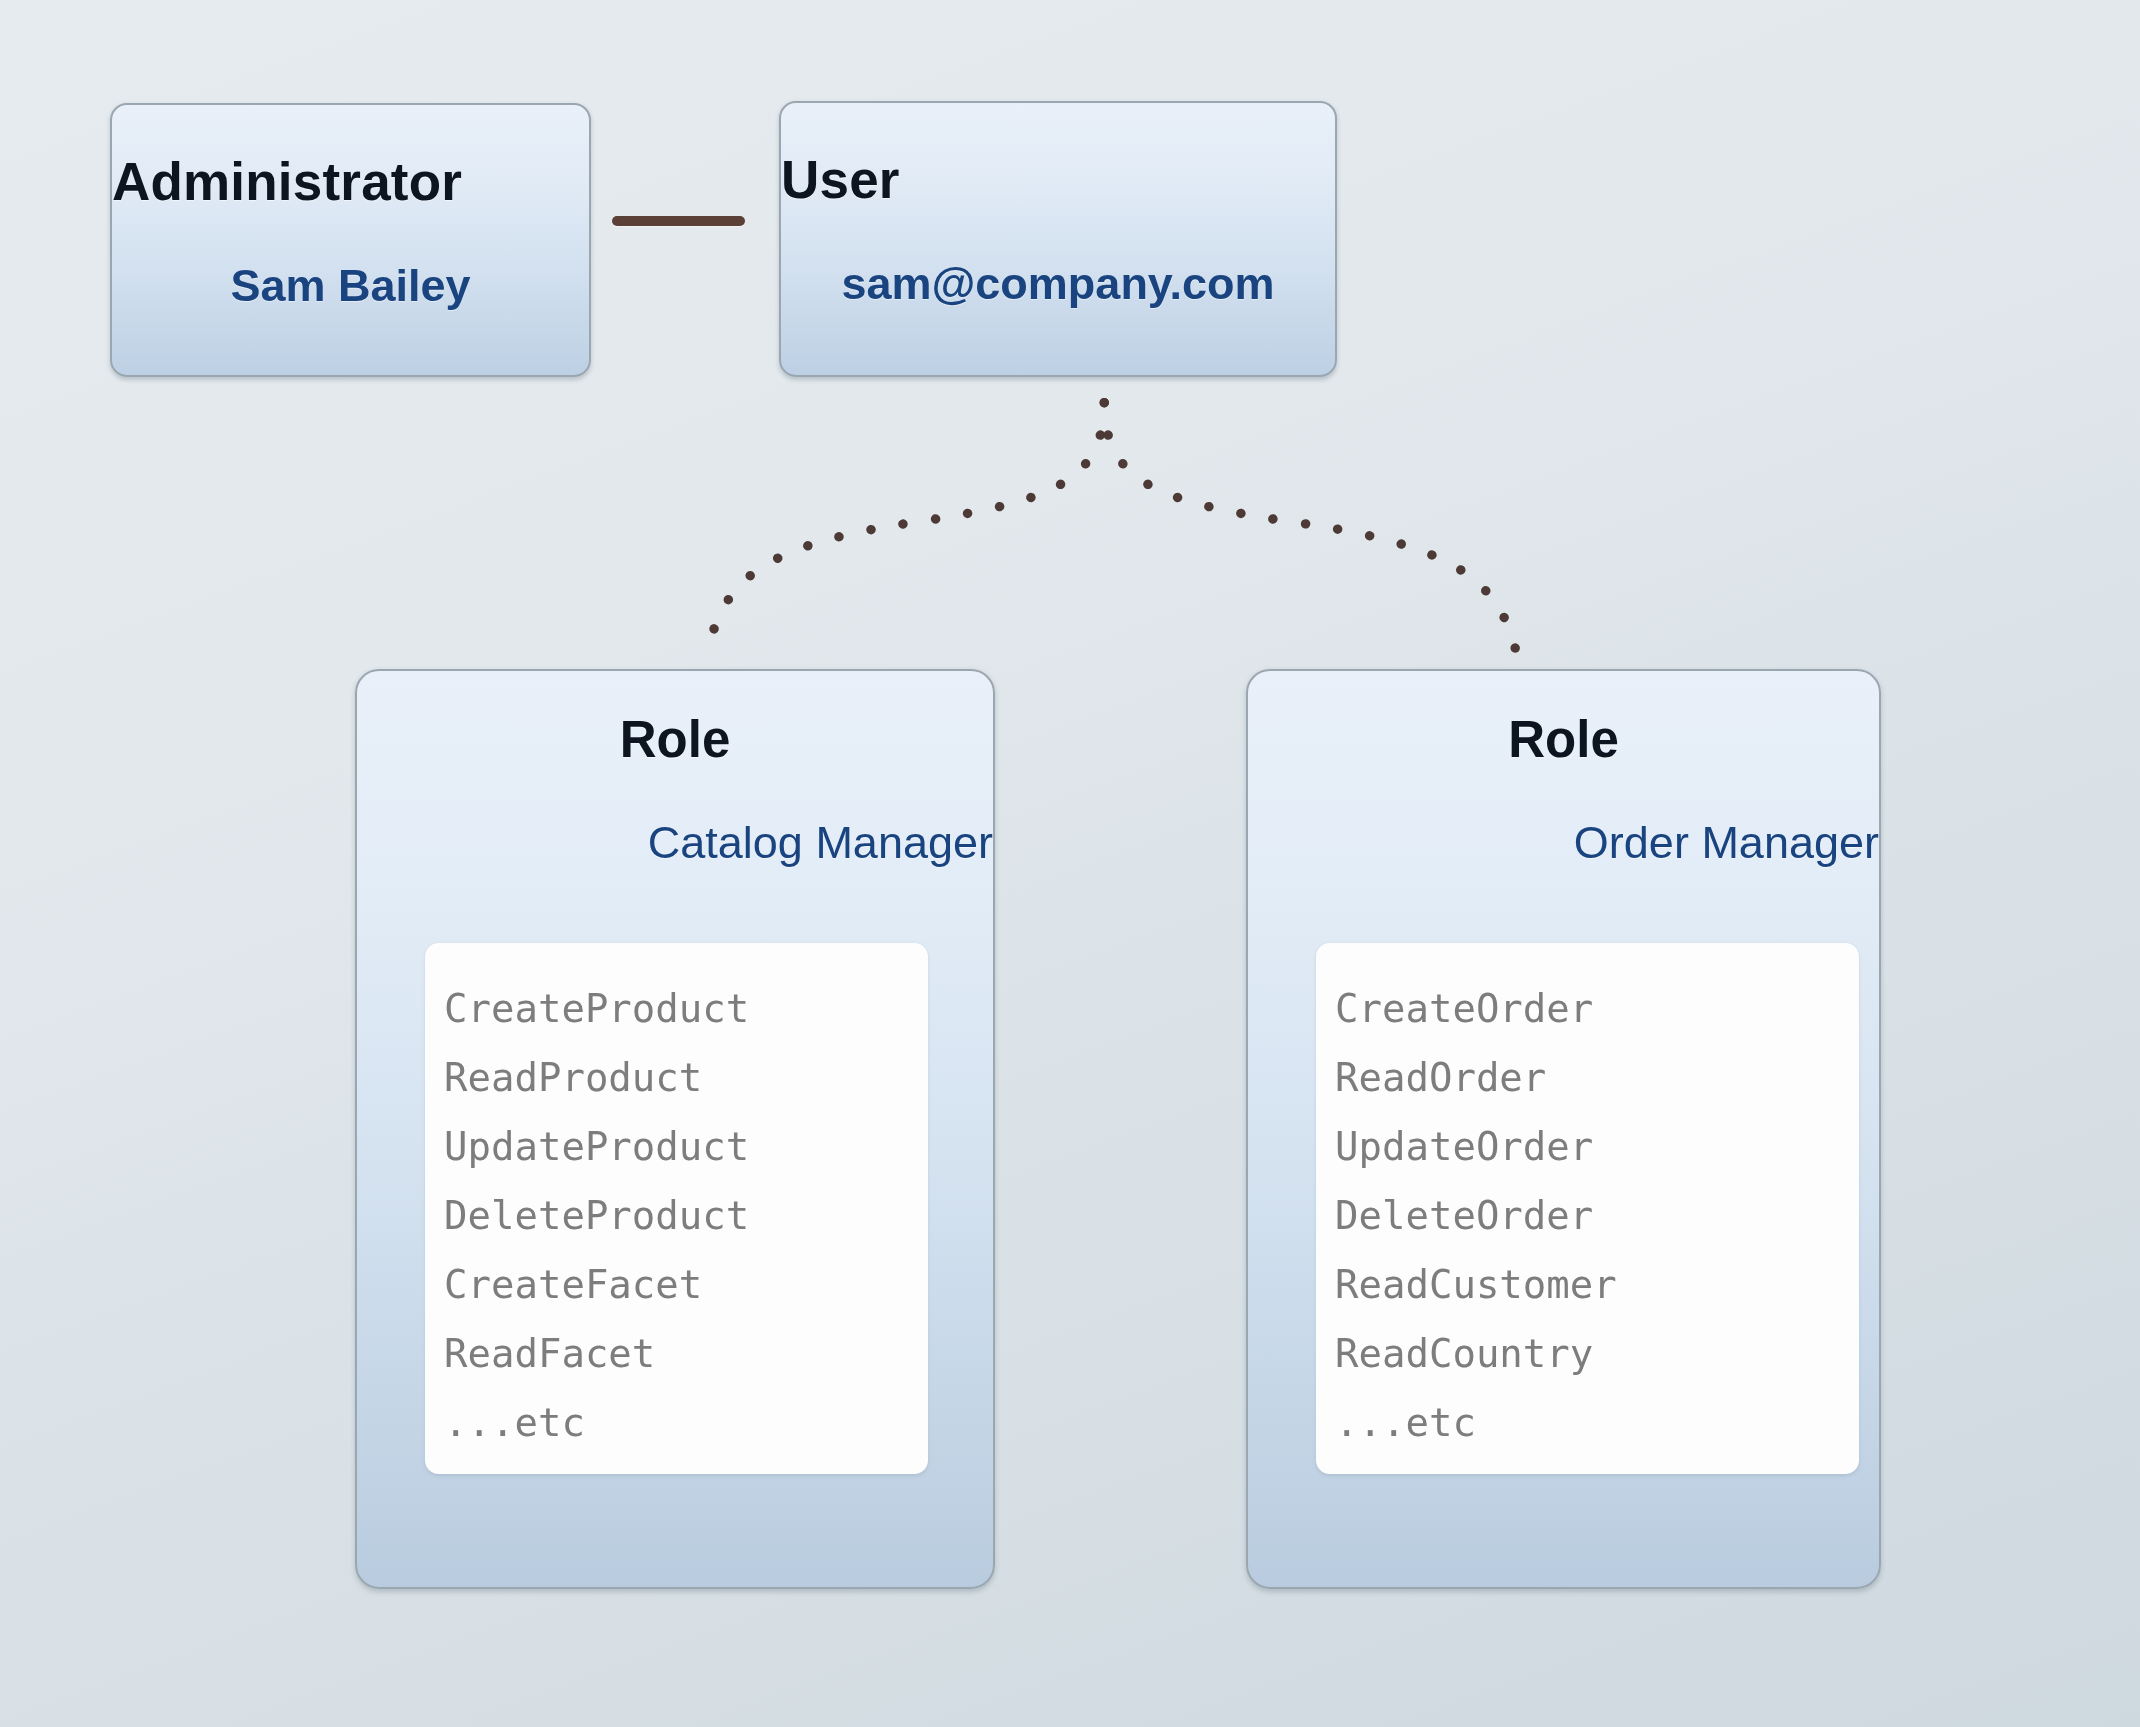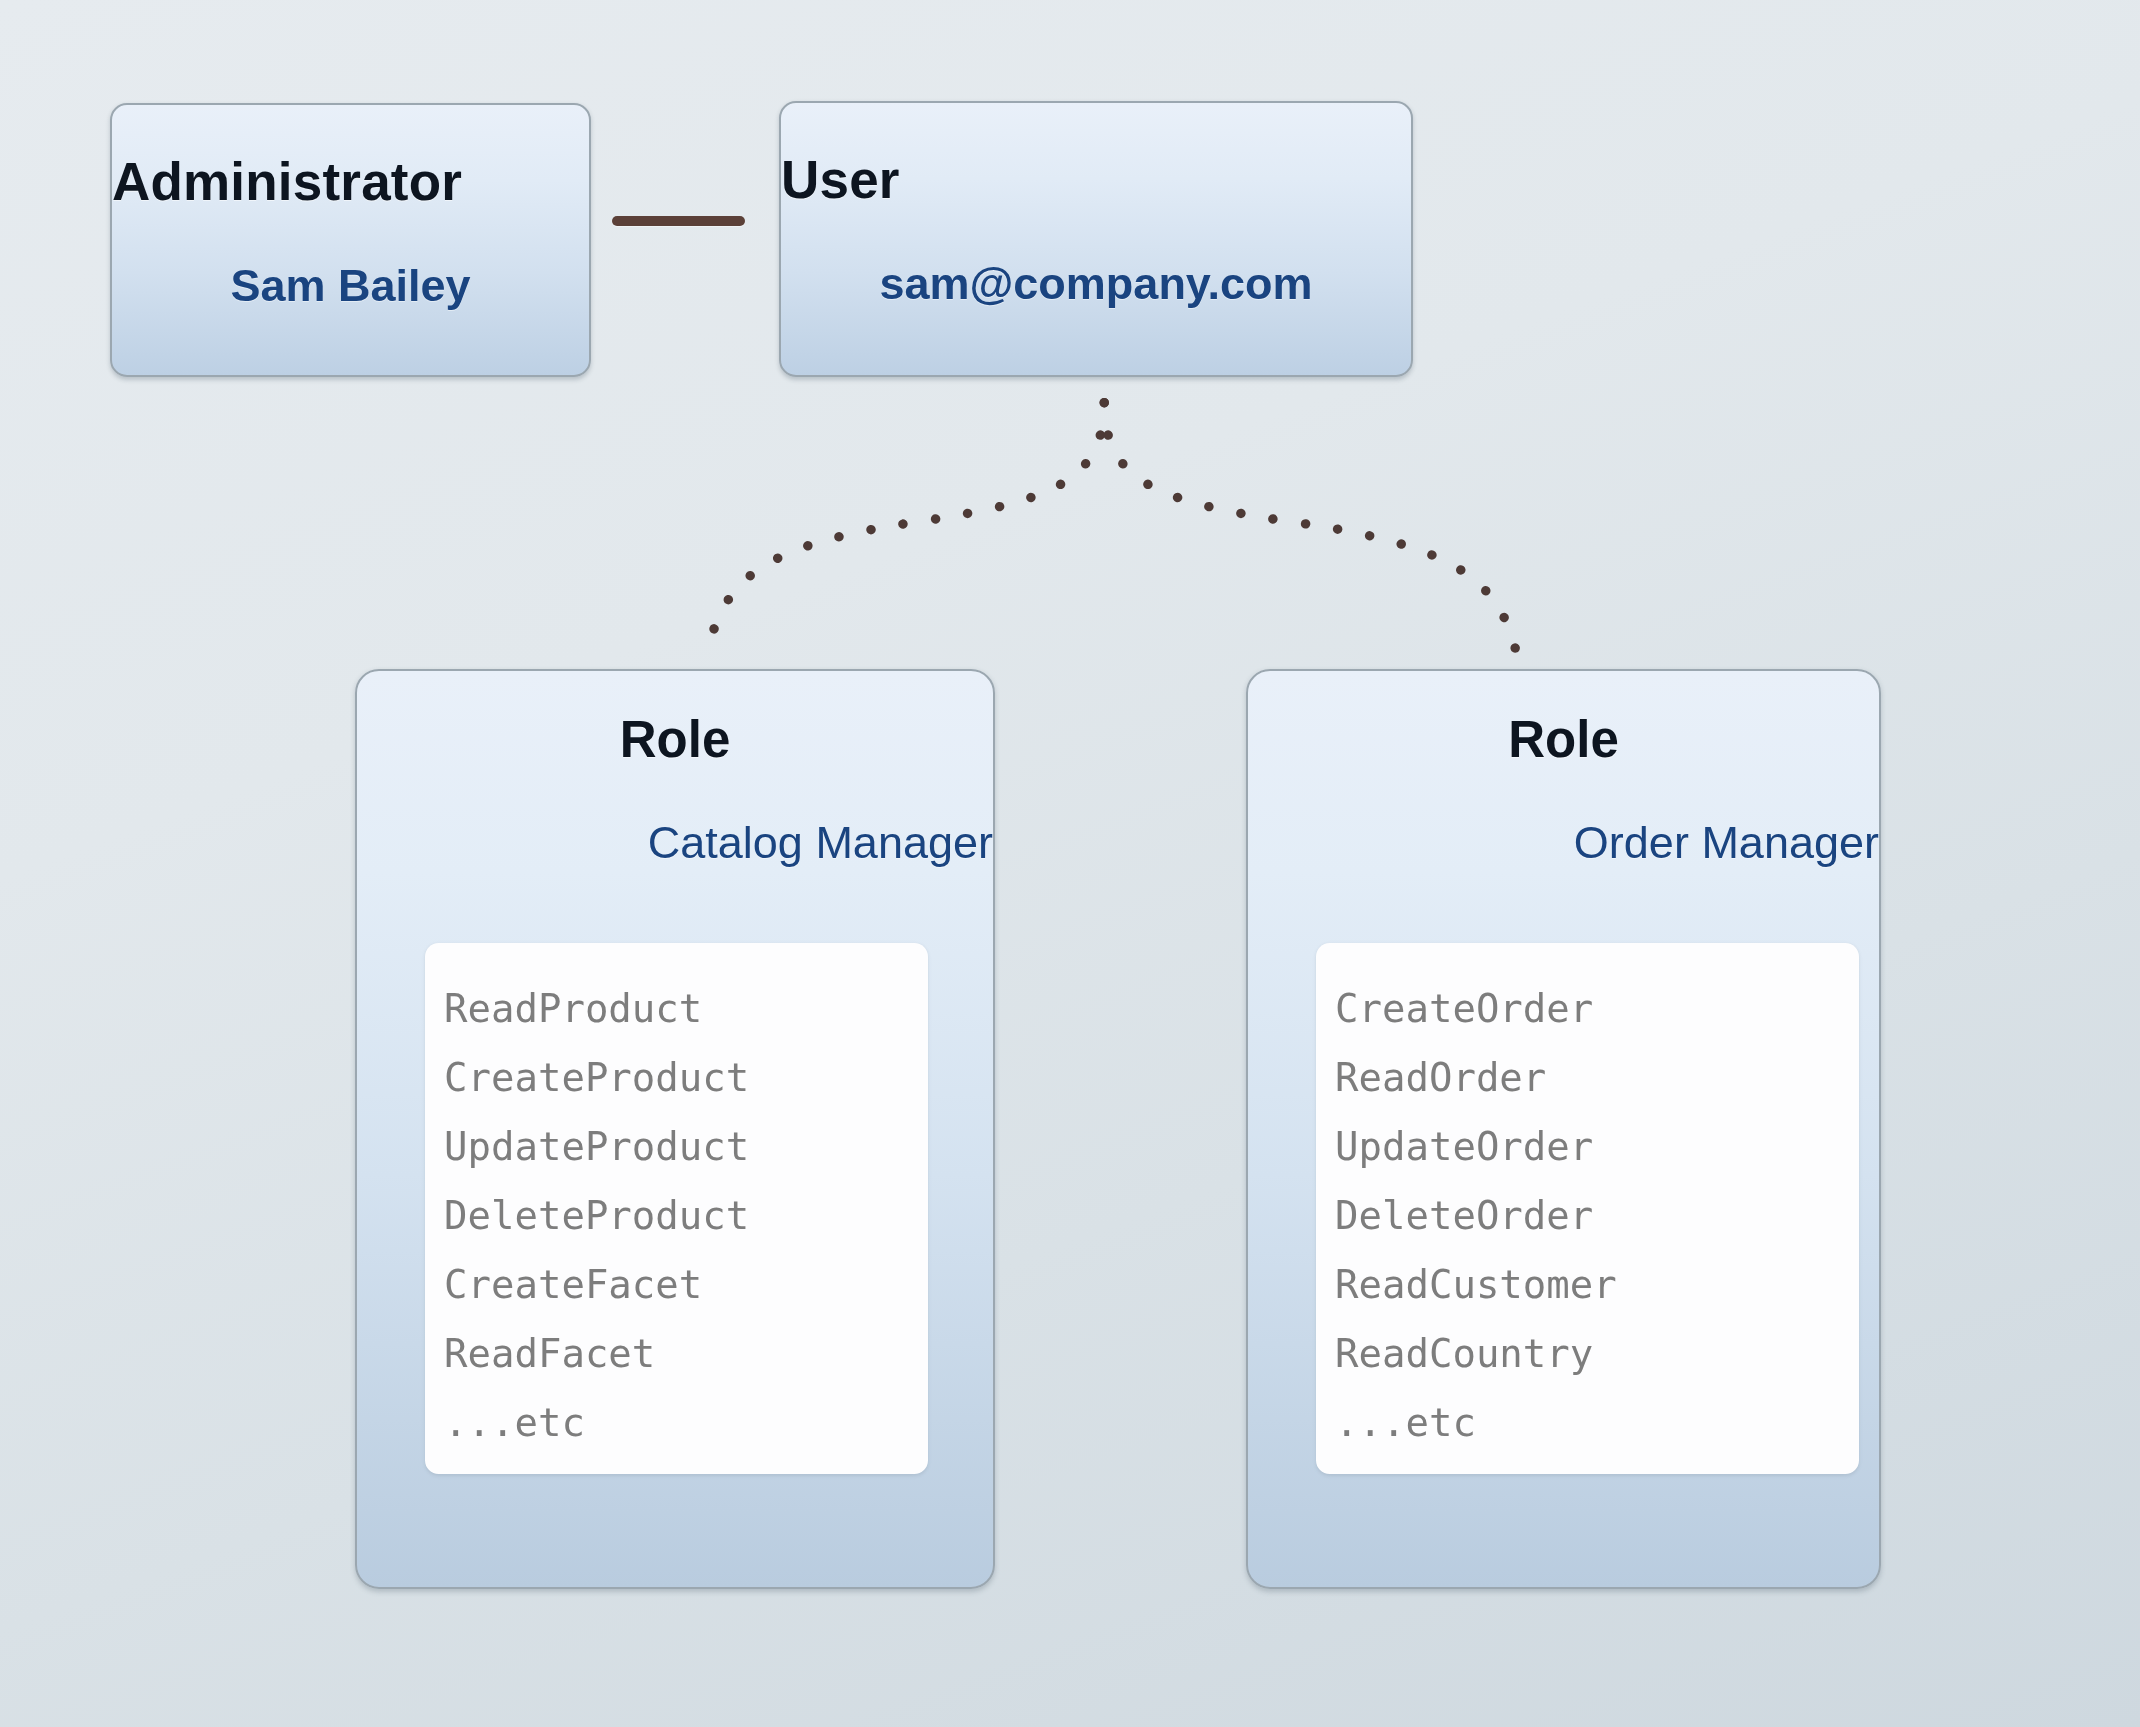--- a/index.html
+++ b/index.html
@@ -49,21 +49,21 @@
   
   #admin-node {
     left: 110px; top: 103px;
     width: 481px; height: 274px;
   }
   #admin-node .node-type  { font-size: 53px; margin-top: 46px; }
   #admin-node .node-value { font-size: 45px; margin-top: 48px; }
 
   #user-node {
     left: 779px; top: 101px;
-    width: 634px; height: 276px;
+    width: 558px; height: 276px;
   }
   #user-node .node-type  { font-size: 53px; margin-top: 46px; }
   #user-node .node-value { font-size: 45px; margin-top: 48px; }
 
   
   #admin-user-link {
     position: absolute;
     left: 612px; top: 216px;
     width: 133px; height: 10.3px;
     background: #5b4038;
@@ -156,22 +156,22 @@
 
   <div class="node" id="user-node">
     <div class="node-type">User</div>
     <div class="node-value">sam@company.com</div>
   </div>
 
   <div class="role-card" id="role-card-0">
     <div class="role-type">Role</div>
     <div class="role-name">Catalog Manager</div>
     <div class="perm-panel">
+      <div class="perm-item">CreateProduct</div>
       <div class="perm-item">ReadProduct</div>
-      <div class="perm-item">CreateProduct</div>
       <div class="perm-item">UpdateProduct</div>
       <div class="perm-item">DeleteProduct</div>
       <div class="perm-item">CreateFacet</div>
       <div class="perm-item">ReadFacet</div>
       <div class="perm-item">...etc</div>
     </div>
   </div>
 
   <div class="role-card" id="role-card-1">
     <div class="role-type">Role</div>

